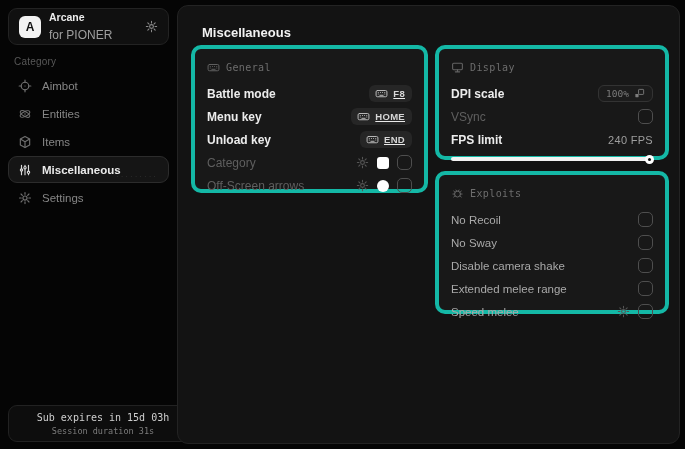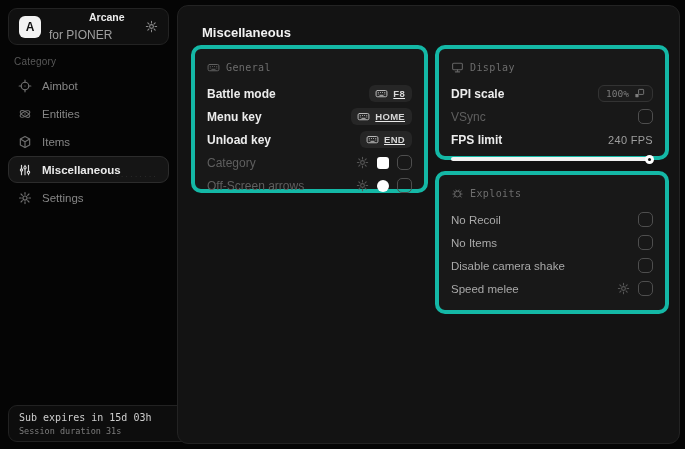--- a/index.html
+++ b/index.html
@@ -21,21 +21,21 @@
     position:absolute; left:8px; top:8px; width:161px; height:37px;
     background:#101010; border:1px solid #232323; border-radius:9px;
     display:flex; align-items:center; gap:8px; padding:0 10px;
   }
   #brand-logo {
     width:22px; height:22px; background:#f2f2f2; border-radius:6px;
     display:flex; align-items:center; justify-content:center;
     color:#111; font-weight:700; font-size:12px; flex:none;
   }
   .brand-text { line-height:1.15; }
-  .brand-title { font-size:10.5px; font-weight:700; color:#ececec;margin-left:40px; }
+  .brand-title { font-size:10.5px; font-weight:700; color:#ececec; }
   .brand-sub { font-size:12px; color:#9f9f9f; margin-top:6px; }
   #brand-gear { margin-left:auto; color:#8a8a8a; }
   #brand-gear svg { width:13px; height:13px; }
 
   #category-label {
     position:absolute; left:14px; top:56px;
     font-size:10px; color:#585858; letter-spacing:.2px;
   }
 
   #nav-list { position:absolute; left:8px; top:72px; width:161px; }
@@ -52,20 +52,21 @@
   .nav-item.selected .icon { color:#d8d8d8; }
   .nav-dots {
     position:absolute; right:10px; bottom:1px; font-size:8px;
     letter-spacing:2px; color:#2f2f2f; user-select:none;
   }
 
   #sub-card {
     position:absolute; left:8px; top:405px; width:190px; height:37px;
     border:1px solid #222; border-radius:9px; background:#0d0d0d;
     padding:6px 10px;
+    text-align:center;
   }
   #sub-line1 { font-family:"DejaVu Sans Mono", monospace; font-size:10px; color:#cfcfcf; }
   #sub-line2 { font-family:"DejaVu Sans Mono", monospace; font-size:8.5px; color:#7d7d7d; margin-top:3px; }
 
   
   #main-card {
     position:absolute; left:177px; top:5px; width:503px; height:439px;
     background:#131313; border:1px solid #232323; border-radius:11px;
   }
   #page-title {
@@ -342,27 +343,33 @@
       <span class="panel-title">Exploits</span>
     </div>
     <div class="rows" id="exploit-rows">
         <div class="row exp-row">
           <span class="row-label">No Recoil</span>
           <span class="controls">
             <span class="checkbox"></span>
           </span>
         </div>
         <div class="row exp-row">
-          <span class="row-label">No Items</span>
+          <span class="row-label">No Sway</span>
           <span class="controls">
             <span class="checkbox"></span>
           </span>
         </div>
         <div class="row exp-row">
           <span class="row-label">Disable camera shake</span>
+          <span class="controls">
+            <span class="checkbox"></span>
+          </span>
+        </div>
+        <div class="row exp-row">
+          <span class="row-label">Extended melee range</span>
           <span class="controls">
             <span class="checkbox"></span>
           </span>
         </div>
         <div class="row exp-row">
           <span class="row-label">Speed melee</span>
           <span class="controls">
             <span class="icon gear">
               <svg viewBox="0 0 24 24" fill="none" stroke="currentColor" stroke-width="2" stroke-linecap="round">
                 <circle cx="12" cy="12" r="3.5"></circle>

